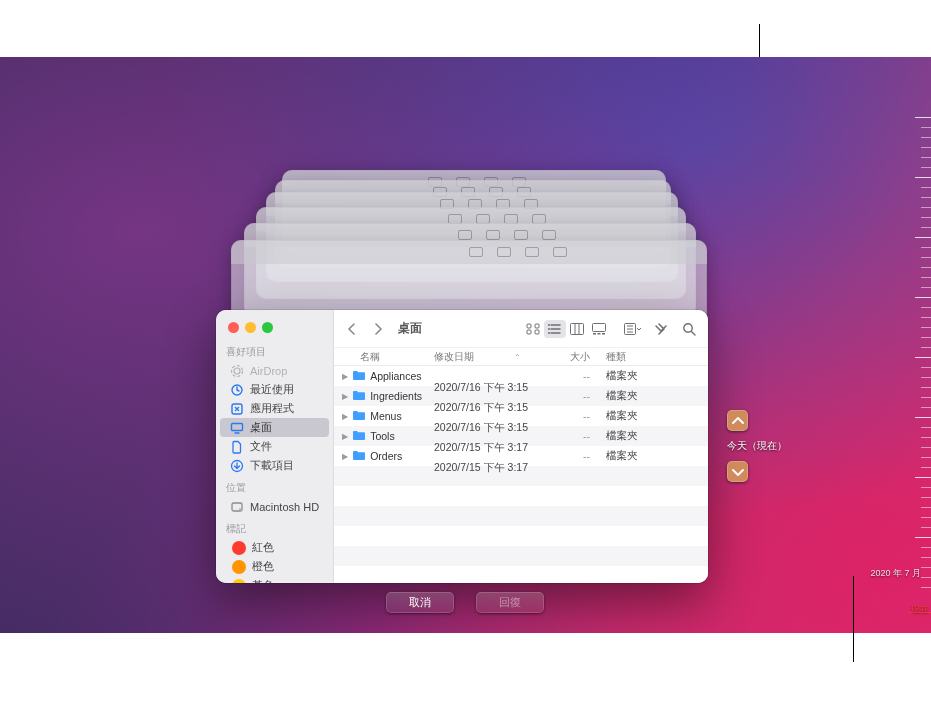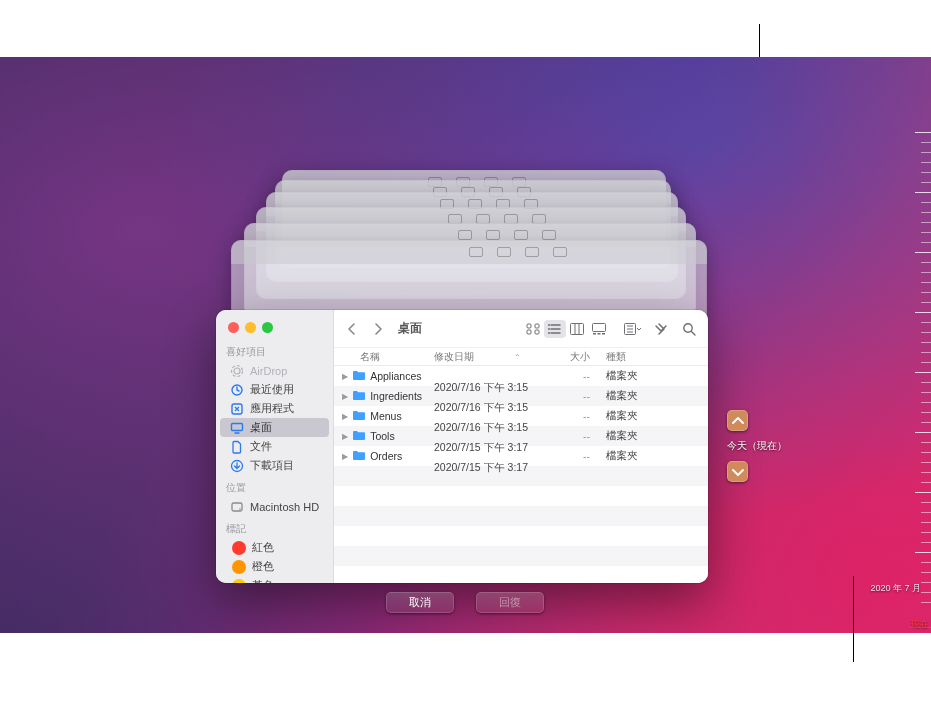--- a/index.html
+++ b/index.html
@@ -21,21 +21,21 @@
   position: absolute; left: 0; top: 57px; width: 931px; height: 576px;
   background:
     radial-gradient(1100px 700px at 15% 30%, rgba(159,60,158,.55), transparent 60%),
     radial-gradient(900px 620px at 75% 15%, rgba(45,90,200,.55), transparent 60%),
     radial-gradient(1200px 900px at 95% 90%, rgba(222,30,100,.85), rgba(120,40,160,.2) 60%),
     linear-gradient(120deg, #2a2c4e 0%, #3a2d55 30%, #6a2c70 55%, #b83b6a 78%, #e23e77 100%);
   overflow: hidden;
 }
 
 
-.timeline { position: absolute; right: 0; top: 75px; width: 36px; height: 516px; }
+.timeline { position: absolute; right: 0; top: 60px; width: 36px; height: 516px; }
 .tick { position: absolute; right: 0; width: 10px; height: 1px; background: rgba(255,255,255,.5); }
 .tick.major { width: 16px; background: rgba(255,255,255,.8); }
 .tl-label { position: absolute; right: 10px; font-size: 9px; color: rgba(255,255,255,.85); white-space: nowrap; text-shadow: 0 1px 2px rgba(0,0,0,.6); }
 .tl-now { position: absolute; right: 0; width: 22px; height: 1px; background: #ff3b30; }
 .tl-now-label { position: absolute; right: 2px; font-size: 9px; color: #ff3b30; text-shadow: 0 1px 2px rgba(0,0,0,.6); }
 
 
 .ghost {
   position: absolute; border-radius: 10px;
   background: rgba(230,230,235,.55);

